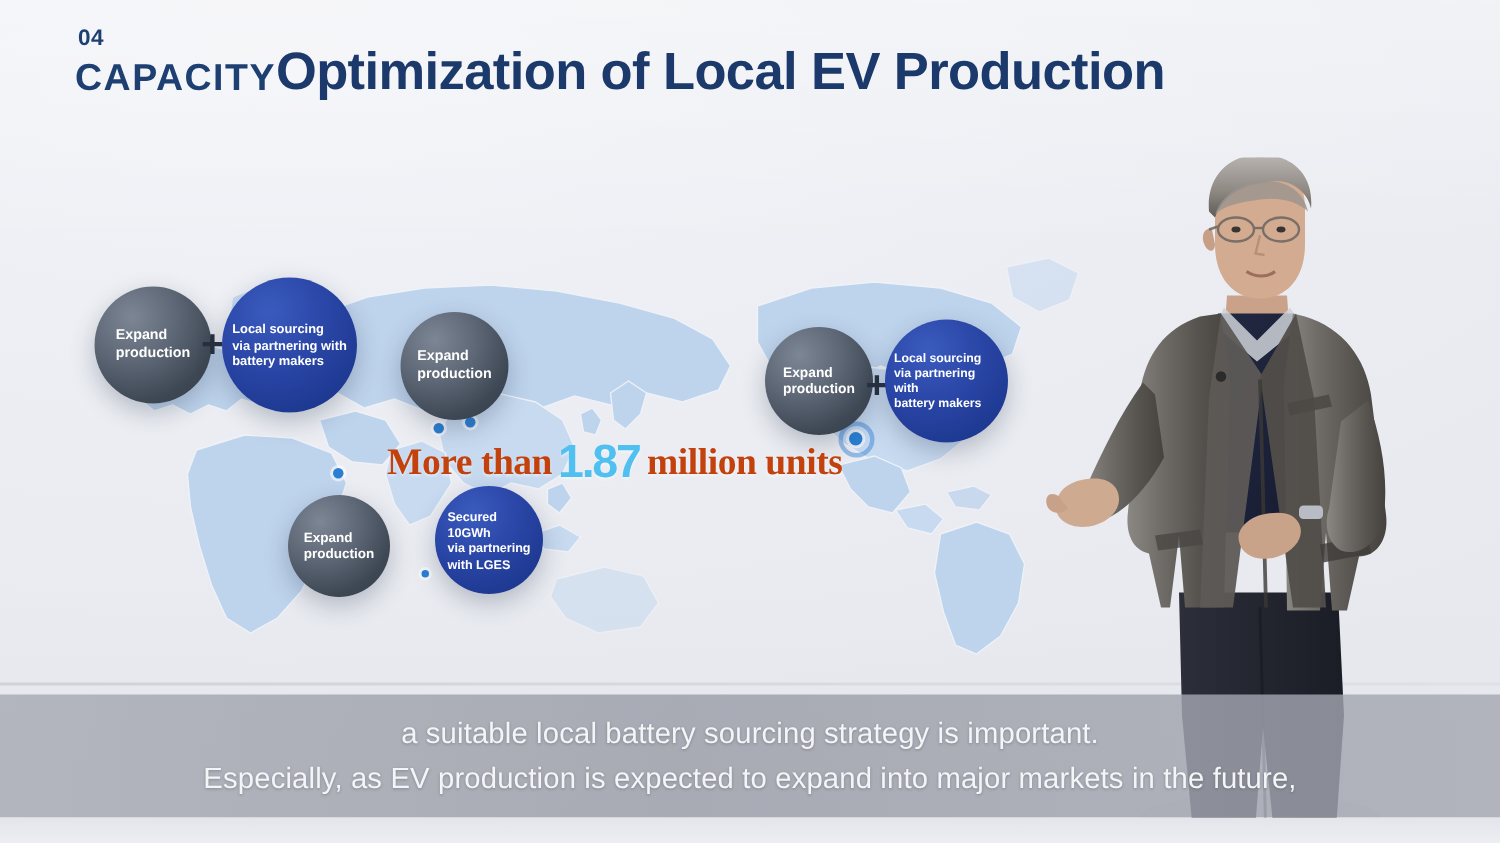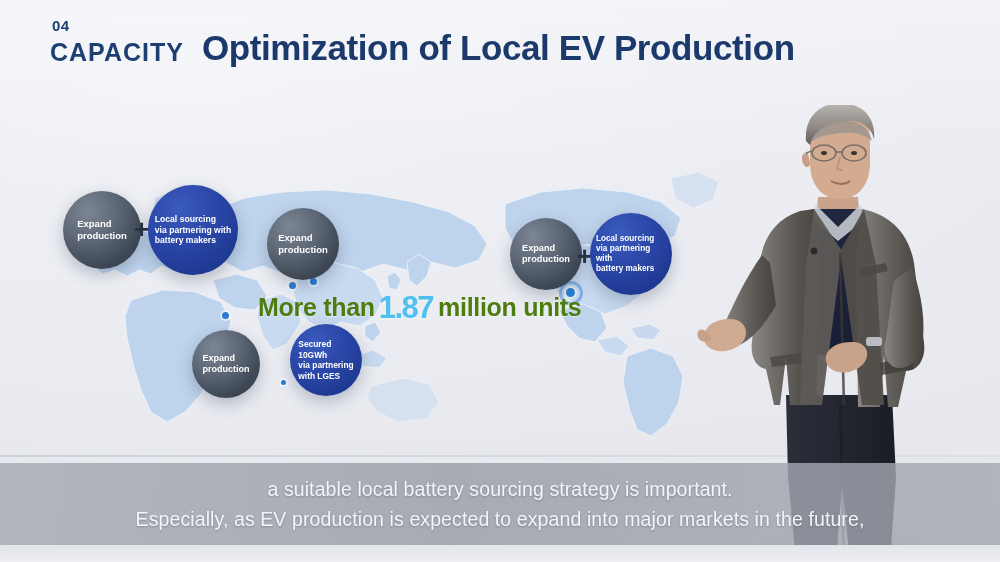--- a/index.html
+++ b/index.html
@@ -26,21 +26,21 @@
                 rgba(226,228,234,0.0) 70%, rgba(226,228,234,0.55) 100%);
   }
   .wallseam {
     position: absolute; left: 0; right: 0; top: 455px; height: 2px;
     background: linear-gradient(90deg, rgba(205,207,214,0.9), rgba(215,217,223,0.5));
   }
 
   
   .header {
     position: absolute; left: 50px; top: 18px;
-    display: flex; align-items: flex-end; gap: 18px;
+    display: flex; align-items: flex-end; 
   }
   .kicker { display: flex; flex-direction: column; line-height: 1; }
   .kicker-num {
     font-size: 15px; font-weight: 700; color: #1d3f72;
     letter-spacing: 0.4px; margin-bottom: 7px; margin-left: 2px;
   }
   .kicker-word {
     font-size: 25px; font-weight: 700; color: #1d3f72;
     letter-spacing: 1.0px;
   }
@@ -93,21 +93,21 @@
     font-size: 26px; line-height: 1;
   }
 
   
   .stat {
     position: absolute; left: 258px; top: 288px;
     display: flex; align-items: baseline; white-space: nowrap;
     text-shadow: 0 1px 2px rgba(255,255,255,0.5);
   }
   .stat .lead, .stat .tail {
-    font-size: 25px; font-weight: 700; color: #4d7c0f; letter-spacing: -0.3px;
+    font-size: 25px; font-weight: 700; color: #c2410c; letter-spacing: -0.3px; font-family: Liberation Serif, serif;
   }
   .stat .num {
     font-size: 31px; font-weight: 700; color: #4fc0f0; letter-spacing: -1.5px;
     margin: 0 2px 0 4px; position: relative; top: 2px;
   }
   .stat .tail { margin-left: 3px; }
 
   
   .presenter { position: absolute; left: 690px; top: 105px; width: 310px; height: 457px; }
   .presenter svg { width: 100%; height: 100%; display: block; }

